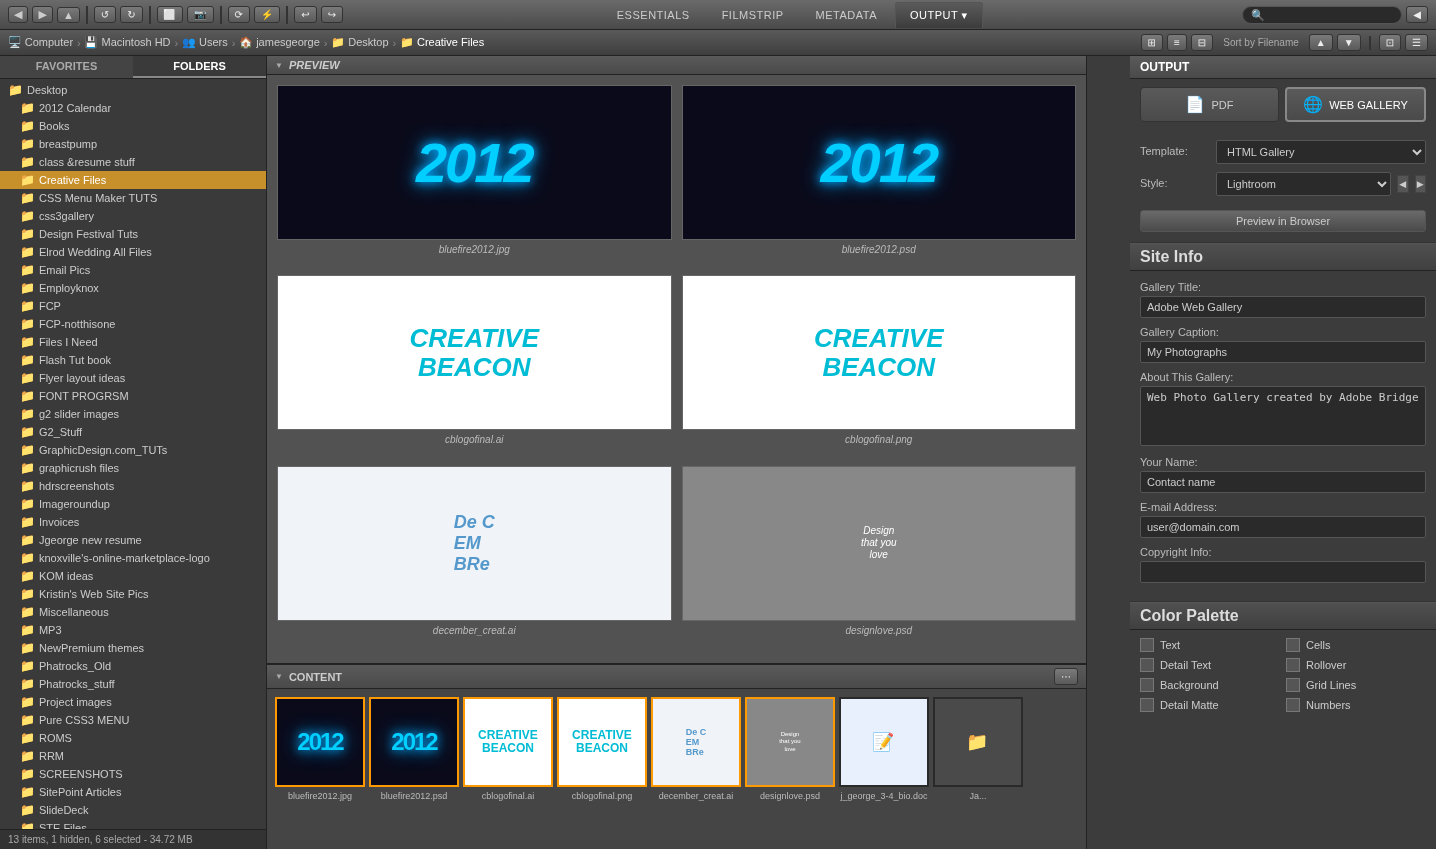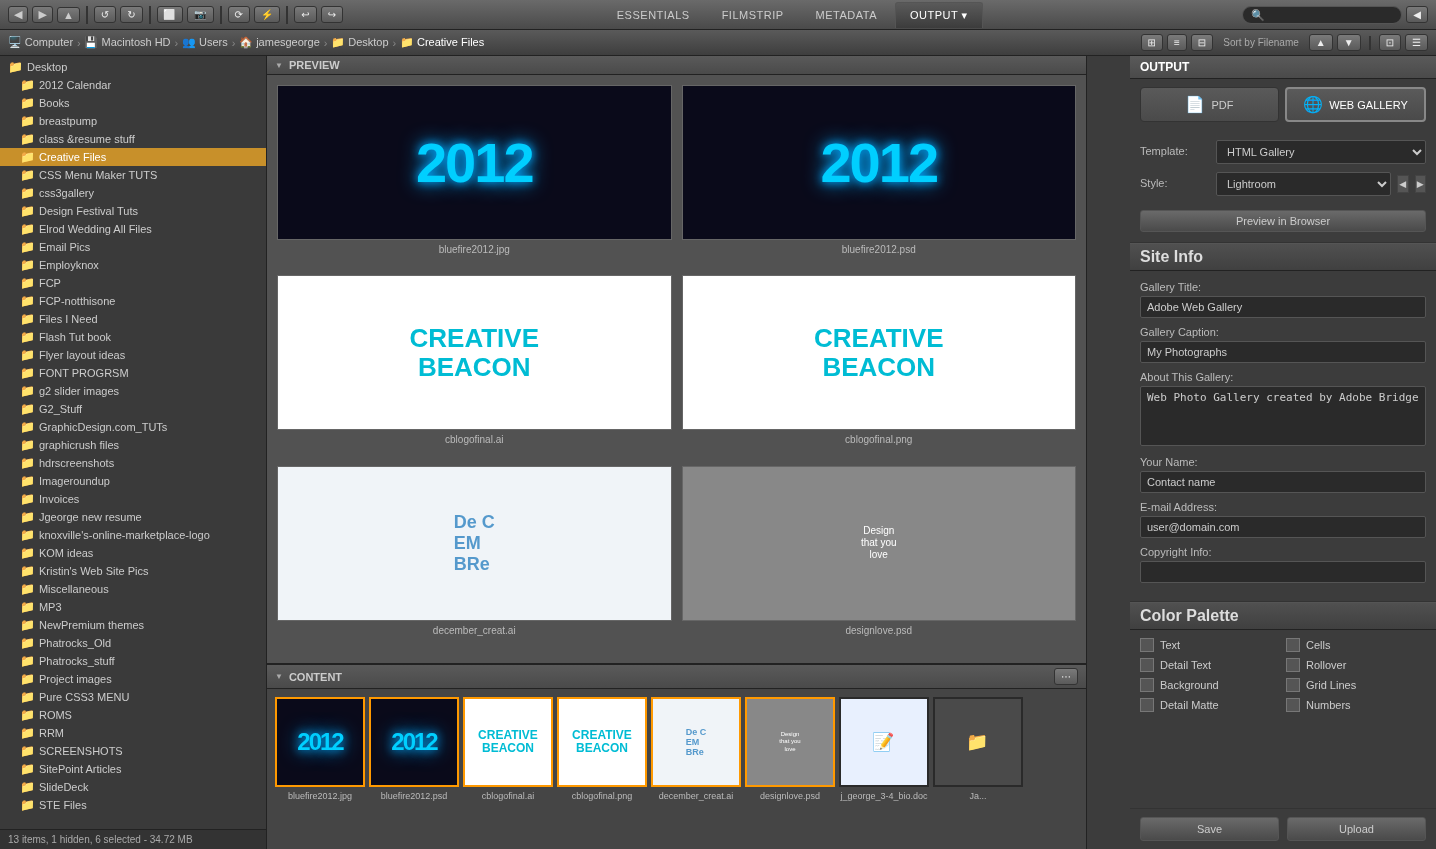--- a/index.html
+++ b/index.html
@@ -30,21 +30,21 @@
     .sidebar-list::-webkit-scrollbar { width: 8px; }
     .sidebar-list::-webkit-scrollbar-track { background: #3a3a3a; }
     .sidebar-list::-webkit-scrollbar-thumb { background: #666; border-radius: 4px; }
     .folder-item { display: flex; align-items: center; padding: 2px 4px 2px 8px; cursor: pointer; color: #ccc; font-size: 11px; gap: 4px; }
     .folder-item.active { background: #c8902a; color: #fff; }
     .folder-item.depth1 { padding-left: 20px; }
     .sidebar-status { padding: 4px 8px; background: #333; border-top: 1px solid #222; font-size: 10px; color: #aaa; }
 
     
     .center { flex: 1; display: flex; flex-direction: column; background: #4a4a4a; }
-    .preview-panel { flex: 1; background: #525252; border-bottom: 1px solid #222; position: relative; }
+    .preview-panel { flex: 1; background: #525252; border-bottom: 1px solid #222; position: relative; font-style: italic; }
     .panel-label { background: linear-gradient(to bottom, #5a5a5a, #4a4a4a); padding: 3px 8px; font-size: 11px; color: #ccc; font-weight: bold; border-bottom: 1px solid #222; display: flex; align-items: center; gap: 6px; }
     .panel-label::before { content: '▼'; font-size: 8px; color: #aaa; }
     .preview-grid { display: grid; grid-template-columns: 1fr 1fr; gap: 0; padding: 10px; gap: 10px; height: calc(100% - 26px); overflow: hidden; }
     .preview-item { display: flex; flex-direction: column; align-items: center; gap: 4px; }
     .preview-thumb { background: #1a1a1a; border: 1px solid #666; display: flex; align-items: center; justify-content: center; overflow: hidden; }
     .preview-name { font-size: 10px; color: #bbb; text-align: center; }
 
     
     .content-strip { height: 185px; background: #454545; border-top: 1px solid #222; flex-shrink: 0; }
     .content-header { background: linear-gradient(to bottom, #5a5a5a, #4a4a4a); padding: 3px 8px; font-size: 11px; color: #ccc; font-weight: bold; border-bottom: 1px solid #222; display: flex; align-items: center; justify-content: space-between; }
@@ -135,20 +135,24 @@
   <button class="toolbar-btn">▲</button>
   <button class="toolbar-btn">▼</button>
   <span style="width:2px;background:#333;height:14px;display:inline-block;margin:0 4px;"></span>
   <button class="toolbar-btn">⊡</button>
   <button class="toolbar-btn">☰</button>
 </div>
 
 <div class="main">
 
   <div class="sidebar">
+    <div class="sidebar-tabs">
+      <div class="sidebar-tab">FAVORITES</div>
+      <div class="sidebar-tab active">FOLDERS</div>
+    </div>
     <div class="sidebar-list" id="sidebar-list">
     <div class="folder-item">
           <span style="font-size:12px;">📁</span>
           <span>Desktop</span>
         </div>
         <div class="folder-item depth1">
           <span style="font-size:12px;">📁</span>
           <span>2012 Calendar</span>
         </div>
         <div class="folder-item depth1">
@@ -543,19 +547,15 @@
       <div class="color-row">
         <div class="color-checkbox"></div>
         <span class="color-label">Detail Matte</span>
       </div>
       <div class="color-row">
         <div class="color-checkbox"></div>
         <span class="color-label">Numbers</span>
       </div>
     </div>
 
-    <div class="bottom-btns">
-      <button class="bottom-btn">Save</button>
-      <button class="bottom-btn">Upload</button>
-    </div>
   </div>
 
 </div>
 
 </body></html>

